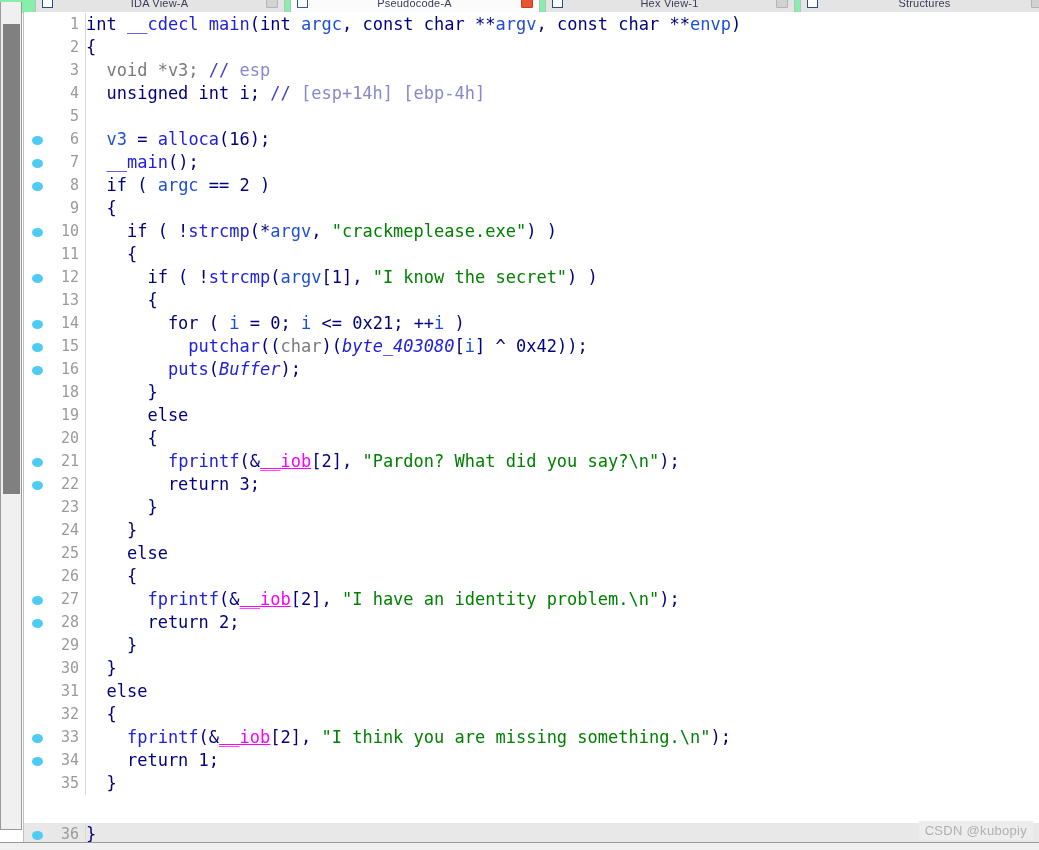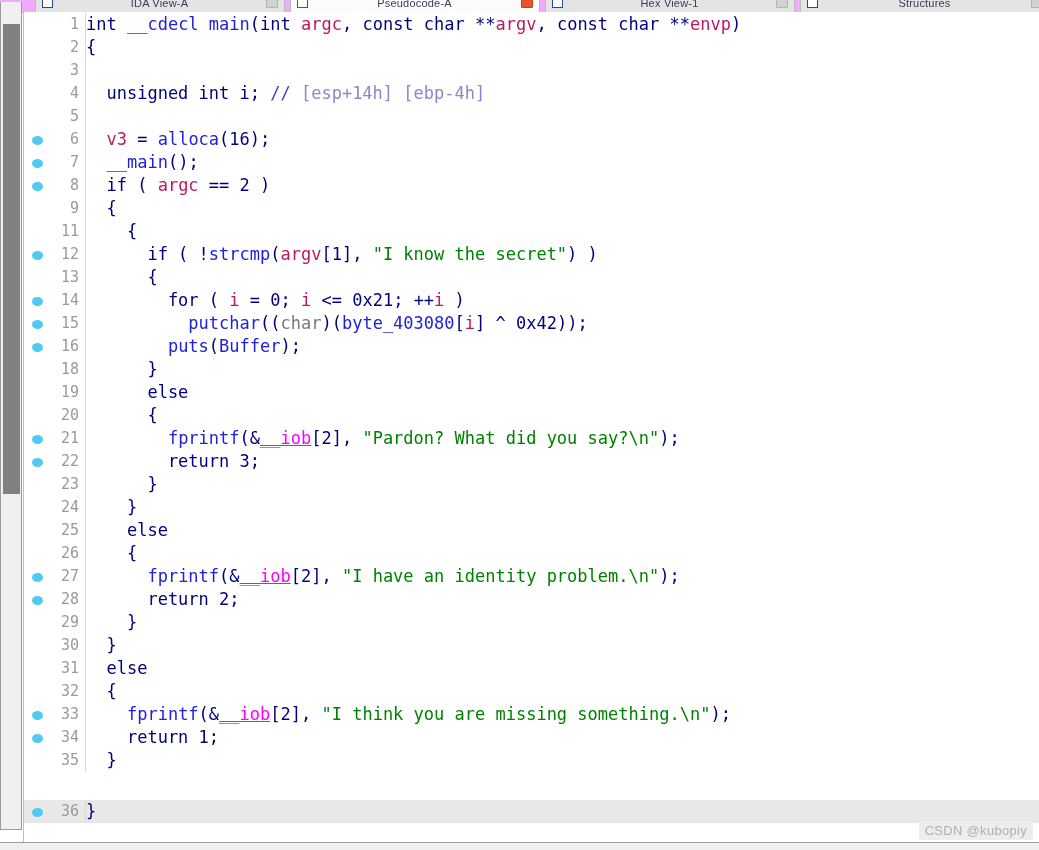--- a/index.html
+++ b/index.html
@@ -9,21 +9,21 @@
     overflow: hidden;
     background: #ffffff;
     font-family: "DejaVu Sans Mono", monospace;
   }
 
   #app { position: relative; width: 1039px; height: 850px; background: #ffffff; }
 
   
   .tabstrip {
     position: absolute; top: 0; left: 0; width: 1039px; height: 13px;
-    background: #f0abfc; border-bottom: 1px solid #c8c8c8;
+    background: #86efac; border-bottom: 1px solid #c8c8c8;
     overflow: hidden; display: flex; align-items: flex-end;
   }
   .tab {
     position: relative; height: 13px; display: flex; align-items: center;
     padding: 0 6px; font-family: "Liberation Sans", sans-serif;
     font-size: 11px; color: #3a3a5a; white-space: nowrap;
     border-left: 1px solid #bdbdbd; border-right: 1px solid #bdbdbd;
     border-top: 1px solid #bdbdbd;
     background: #e4e4e4;
     overflow: hidden;
@@ -90,26 +90,26 @@
   }
   .code {
     position: absolute; left: 62px; top: 0; height: 23px;
     padding-left: 0px; color: #00007f;
   }
 
   
   .kw   { color: #00007f; }               
   .typ  { color: #7a7a7a; }               
   .fn   { color: #2020dd; font-weight: 500; }  
-  .var  { color: #be185d; }               
+  .var  { color: #1d4ed8; }               
   .str  { color: #008000; }               
   .cmt  { color: #8888cc; }               
   .cmtm { color: #4040c0; }               
   .num  { color: #00007f; }               
-  .glob { color: #2020dd; }               
+  .glob { color: #2020dd; font-style: italic; }               
   .impu { color: #ff00ff; text-decoration: underline; }
 
   
   .watermark {
     position: absolute; right: 6px; bottom: 10px;
     font-family: "Liberation Sans", sans-serif;
     font-size: 13px; color: #b0b0b0;
     background: #ededed; padding: 2px 6px; letter-spacing: .3px; margin-top: 24px;
   }
 
@@ -148,27 +148,28 @@
 
   <div class="outer-scroll">
     <div class="outer-scroll-track"></div>
     <div class="outer-scroll-thumb" id="scroll-thumb" style="top: 22px; height: 470px;"></div>
   </div>
 
   <div class="codepane">
     <div class="lines" id="lines">
         <div class="line"><span class="gutter">1</span><span class="code"><span class="kw">int </span><span class="fn">__cdecl</span><span class="kw"> </span><span class="fn">main</span><span class="kw">(int </span><span class="var">argc</span><span class="kw">, const char **</span><span class="var">argv</span><span class="kw">, const char **</span><span class="var">envp</span><span class="kw">)</span></span></div>
         <div class="line"><span class="gutter">2</span><span class="code"><span class="kw">{</span></span></div>
-        <div class="line"><span class="gutter">3</span></div>
+        <div class="line"><span class="gutter">3</span><span class="code"><span class="typ">  void *v3; </span><span class="cmtm">// </span><span class="cmt">esp</span></span></div>
         <div class="line"><span class="gutter">4</span><span class="code"><span class="kw">  unsigned int i; </span><span class="cmtm">// </span><span class="cmt">[esp+14h] [ebp-4h]</span></span></div>
         <div class="line"><span class="gutter">5</span><span class="code"><span class="kw"></span></span></div>
         <div class="line"><span class="bpdot"></span><span class="gutter">6</span><span class="code"><span class="var">  v3</span><span class="kw"> = </span><span class="fn">alloca</span><span class="kw">(</span><span class="num">16</span><span class="kw">);</span></span></div>
         <div class="line"><span class="bpdot"></span><span class="gutter">7</span><span class="code"><span class="kw">  </span><span class="fn">__main</span><span class="kw">();</span></span></div>
         <div class="line"><span class="bpdot"></span><span class="gutter">8</span><span class="code"><span class="kw">  if ( </span><span class="var">argc</span><span class="kw"> == </span><span class="num">2</span><span class="kw"> )</span></span></div>
         <div class="line"><span class="gutter">9</span><span class="code"><span class="kw">  {</span></span></div>
+        <div class="line"><span class="bpdot"></span><span class="gutter">10</span><span class="code"><span class="kw">    if ( !</span><span class="fn">strcmp</span><span class="kw">(*</span><span class="var">argv</span><span class="kw">, </span><span class="str">"crackmeplease.exe"</span><span class="kw">) )</span></span></div>
         <div class="line"><span class="gutter">11</span><span class="code"><span class="kw">    {</span></span></div>
         <div class="line"><span class="bpdot"></span><span class="gutter">12</span><span class="code"><span class="kw">      if ( !</span><span class="fn">strcmp</span><span class="kw">(</span><span class="var">argv</span><span class="kw">[1], </span><span class="str">"I know the secret"</span><span class="kw">) )</span></span></div>
         <div class="line"><span class="gutter">13</span><span class="code"><span class="kw">      {</span></span></div>
         <div class="line"><span class="bpdot"></span><span class="gutter">14</span><span class="code"><span class="kw">        for ( </span><span class="var">i</span><span class="kw"> = </span><span class="num">0</span><span class="kw">; </span><span class="var">i</span><span class="kw"> &lt;= </span><span class="num">0x21</span><span class="kw">; ++</span><span class="var">i</span><span class="kw"> )</span></span></div>
         <div class="line"><span class="bpdot"></span><span class="gutter">15</span><span class="code"><span class="kw">          </span><span class="fn">putchar</span><span class="kw">((</span><span class="typ">char</span><span class="kw">)(</span><span class="glob">byte_403080</span><span class="kw">[</span><span class="var">i</span><span class="kw">] ^ </span><span class="num">0x42</span><span class="kw">));</span></span></div>
         <div class="line"><span class="bpdot"></span><span class="gutter">16</span><span class="code"><span class="kw">        </span><span class="fn">puts</span><span class="kw">(</span><span class="glob">Buffer</span><span class="kw">);</span></span></div>
         <div class="line"><span class="gutter">18</span><span class="code"><span class="kw">      }</span></span></div>
         <div class="line"><span class="gutter">19</span><span class="code"><span class="kw">      else</span></span></div>
         <div class="line"><span class="gutter">20</span><span class="code"><span class="kw">      {</span></span></div>
         <div class="line"><span class="bpdot"></span><span class="gutter">21</span><span class="code"><span class="kw">        </span><span class="fn">fprintf</span><span class="kw">(&amp;</span><span class="impu">__iob</span><span class="kw">[2], </span><span class="str">"Pardon? What did you say?\n"</span><span class="kw">);</span></span></div>

